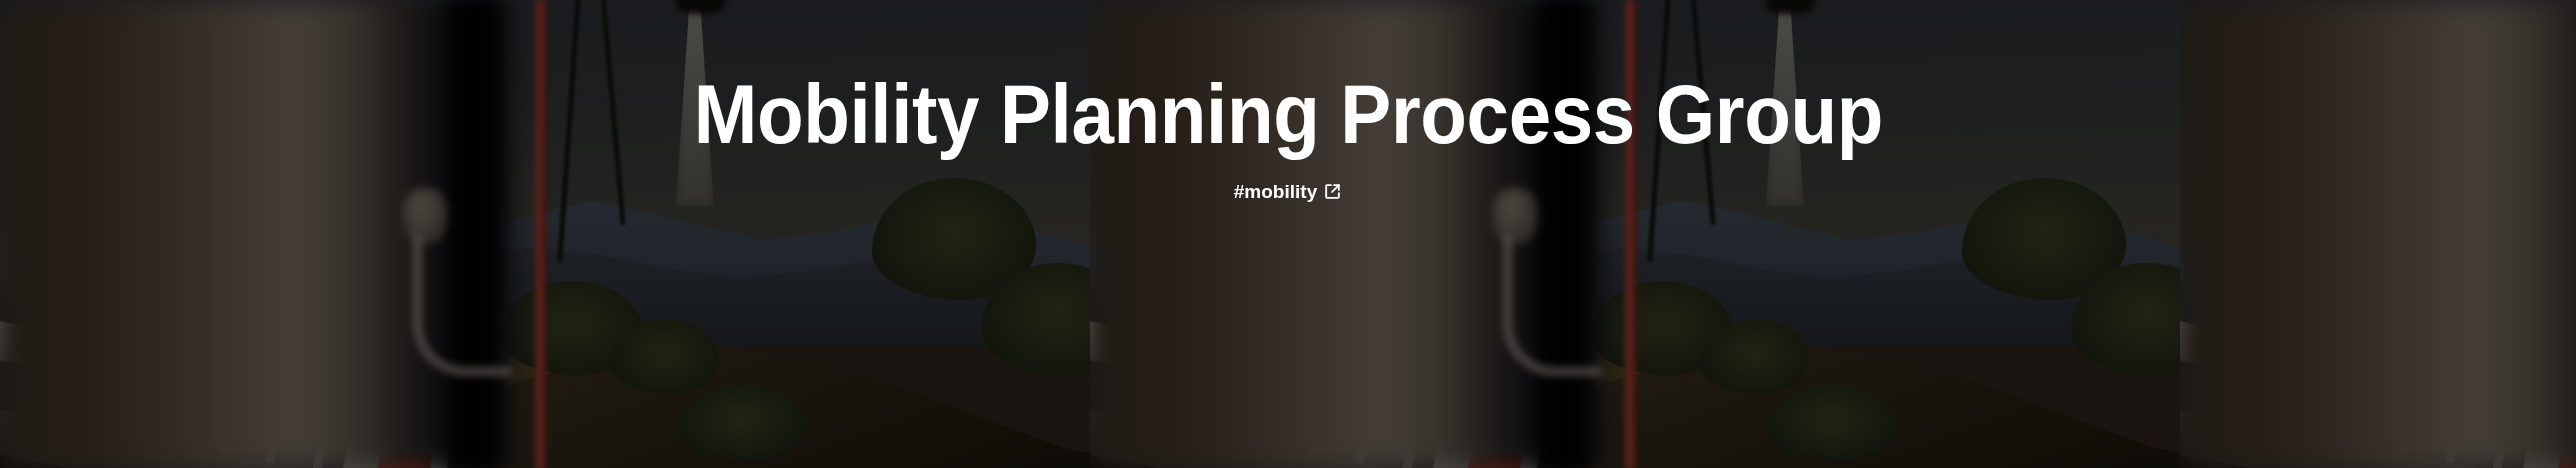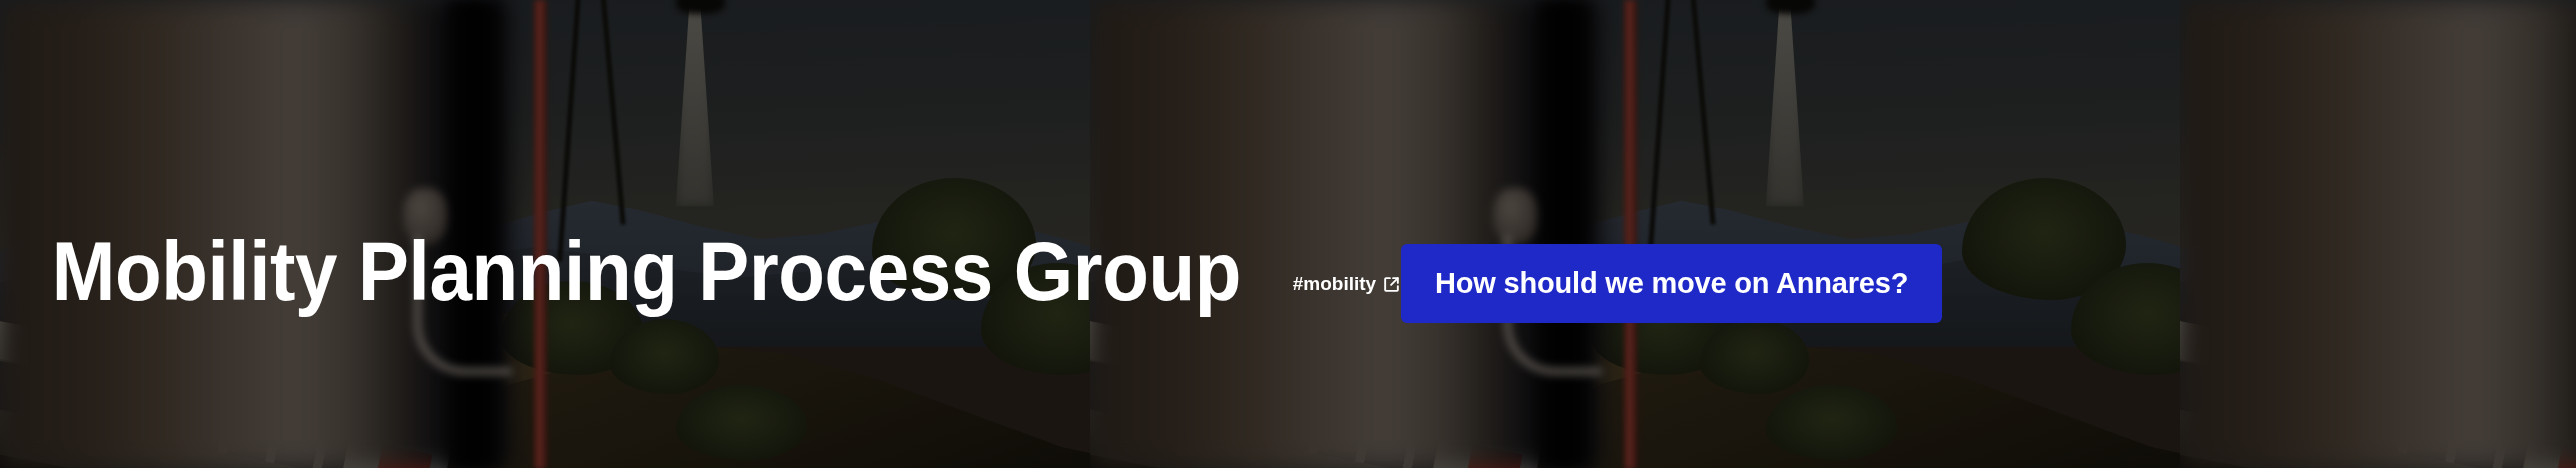--- a/index.html
+++ b/index.html
@@ -179,21 +179,21 @@
   .scrim{
     position:absolute; inset:0;
     background:rgba(0,0,0,0.46);
     z-index:1;
   }
 
   
   .hero-content{
     position:relative; z-index:2;
     width:100%; height:100%;
-    display:flex; flex-direction:row;
+    display:flex; flex-direction:column;
     align-items:center; justify-content:flex-start;
     padding-top:73px;
   }
 
   .hero-title{
     font-size:83px;
     line-height:1.0;
     font-weight:700;
     color:#ffffff;
     letter-spacing:-0.4px;
@@ -340,17 +340,16 @@
       <span>#mobility</span>
       <span class="ext">
         <svg viewBox="0 0 24 24" fill="none" stroke="#ffffff" stroke-width="2.4" stroke-linecap="round" stroke-linejoin="round">
           <path d="M10 4H5a1 1 0 0 0-1 1v14a1 1 0 0 0 1 1h14a1 1 0 0 0 1-1v-5"></path>
           <path d="M14 4h6v6"></path>
           <path d="M20 4l-8.5 8.5"></path>
         </svg>
       </span>
     </a>
 
-    <button class="hero-btn">How should we move on Annares?</button>
 
   </div>
 </div>
 
 
 </body></html>

